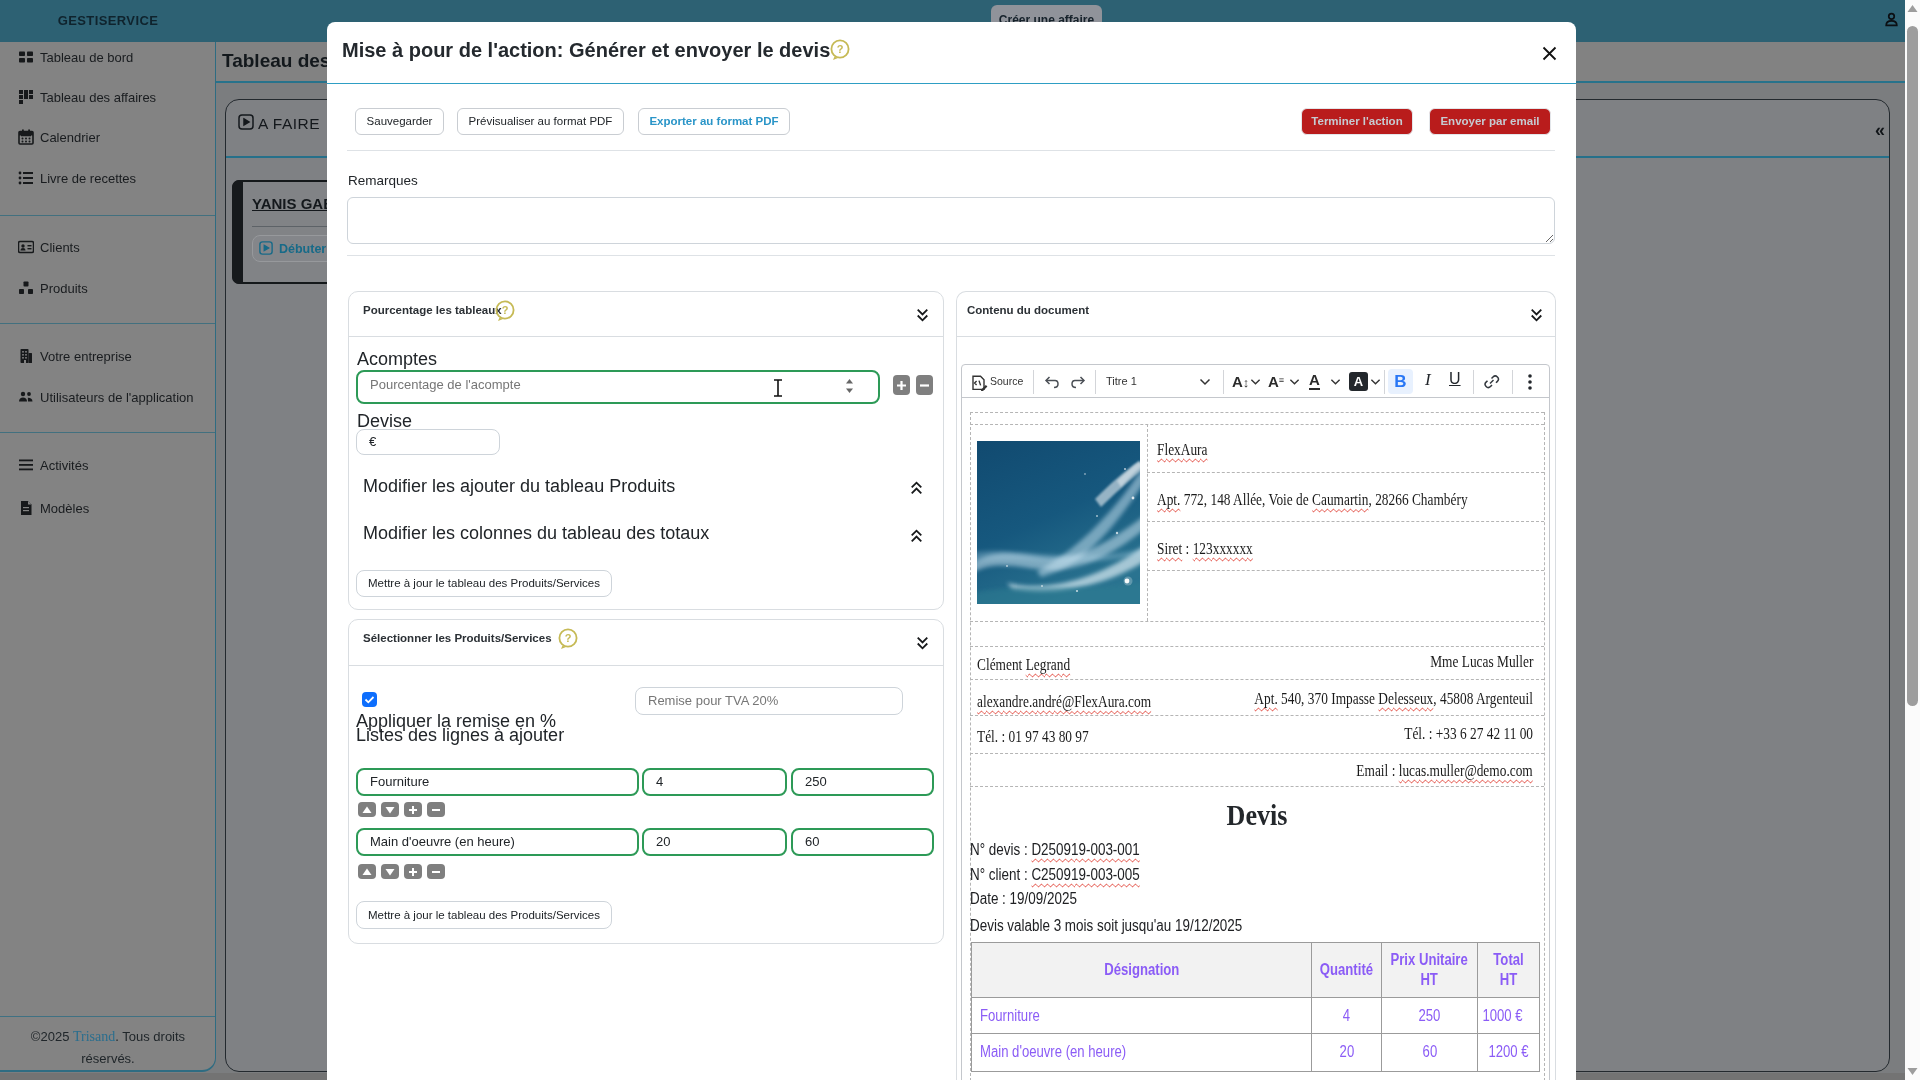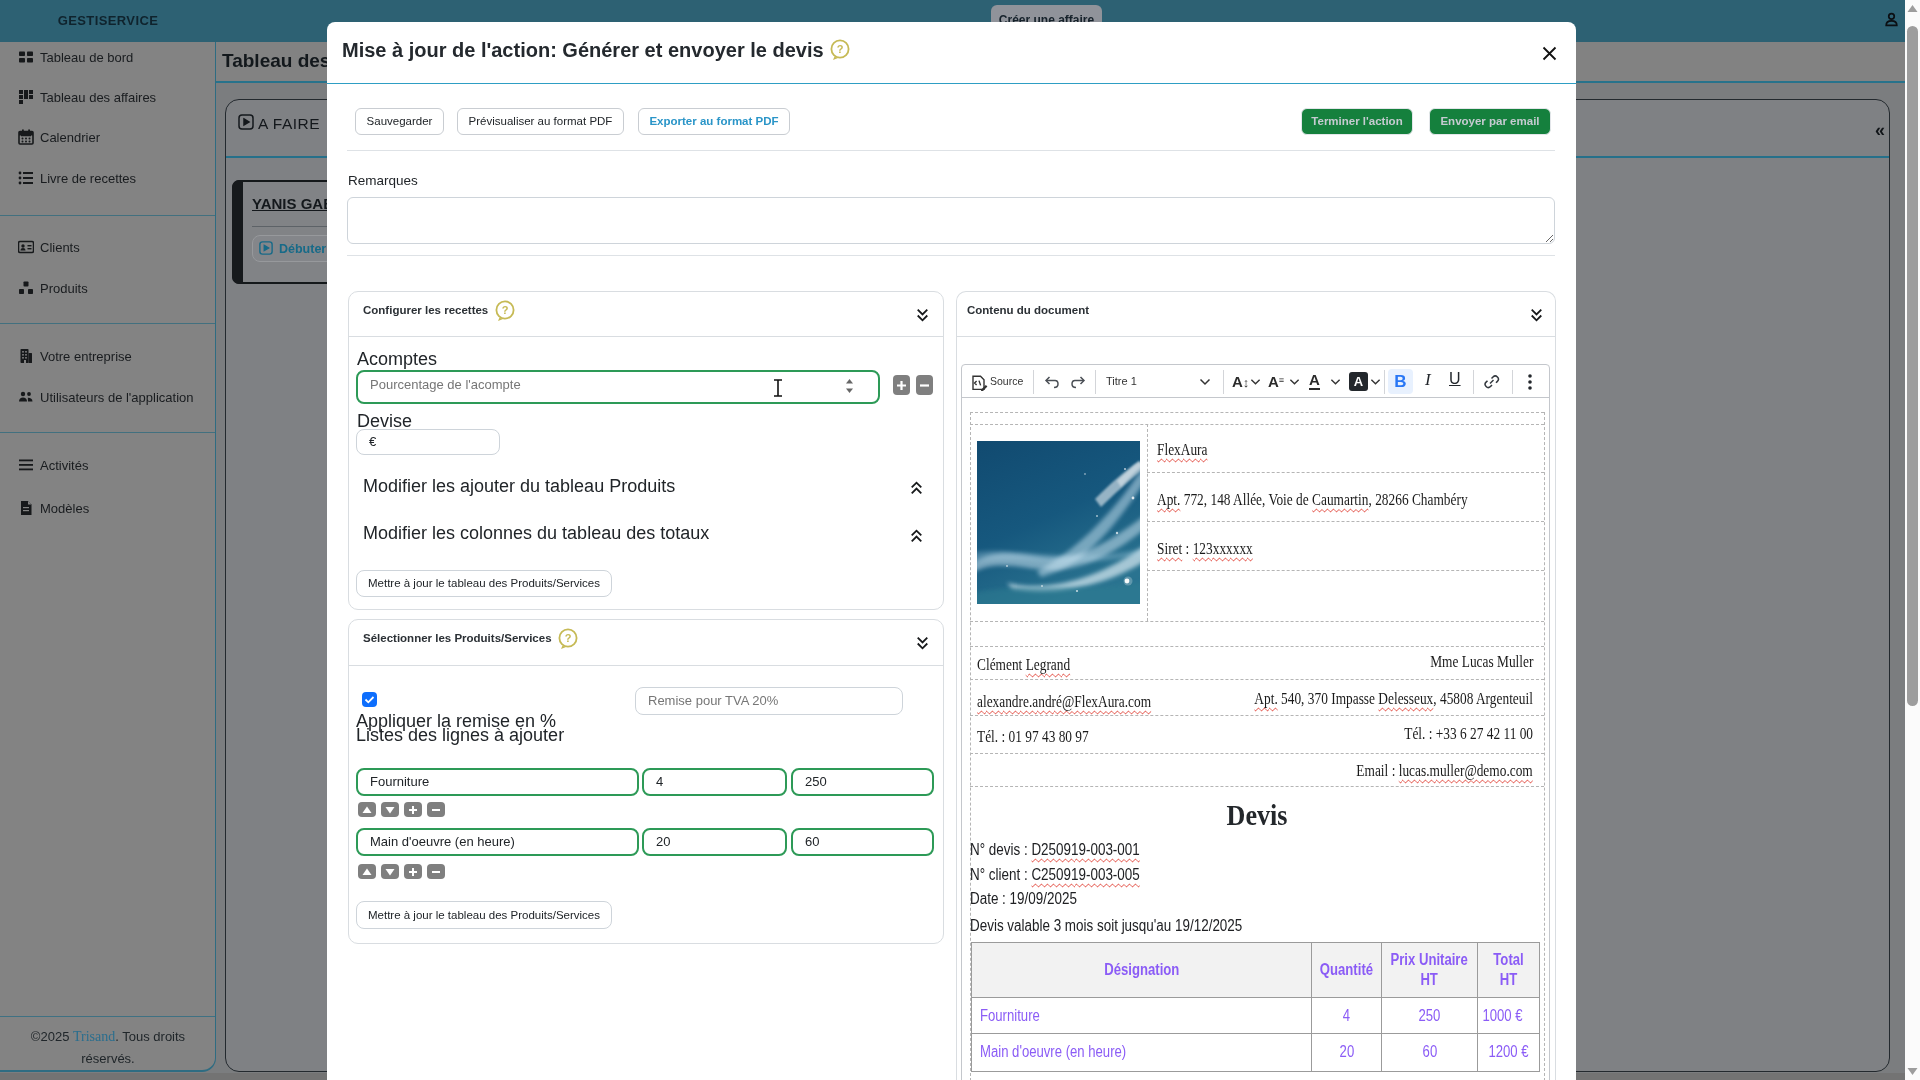--- a/index.html
+++ b/index.html
@@ -35,21 +35,21 @@
   
   #sbar { left:1905px; top:0; width:15px; height:1080px; background:#fbfbfb; }
   #sthumb { left:1907px; top:26px; width:11px; height:680px; background:#9d9d9d; border-radius:5.5px; }
 
   
   #modal { left:327px; top:22px; width:1249px; height:1058px; background:#fff; border-radius:8px 8px 0 0; }
   #mtitle { left:15px; top:17px; font-size:20px; font-weight:bold; color:#24292e; }
   #mhead-line { left:0; top:61px; width:1249px; height:1px; background:#2e9ec4; }
   .btn { position:absolute; height:27px; border:1px solid #c9cdd2; border-radius:6px; background:#fff; font-size:11.5px; color:#212529; text-align:center; white-space:nowrap; }
   .btn span { line-height:25px; }
-  .btn-dis { border:1px solid #e3e6ea; background:#15803d; color:#c6cbd1; font-weight:bold; }
+  .btn-dis { border:1px solid #e3e6ea; background:#b91c1c; color:#c6cbd1; font-weight:bold; }
   .btn-teal { color:#2a95c8; font-weight:bold; }
   #bdiv1 { left:20px; top:128px; width:1208px; height:1px; background:#dee2e6; }
   #lbl-rem { left:21px; top:151px; font-size:13.5px; color:#212529; }
   #ta { left:20px; top:175px; width:1208px; height:47px; border:1px solid #ced4da; border-radius:6px; background:#fff; }
   #bdiv2 { left:20px; top:233px; width:1208px; height:1px; background:#dee2e6; }
 
   .card { position:absolute; background:#fff; border:1px solid #d9dde1; border-radius:10px; }
   .cardhead { position:absolute; left:15px; top:13px; font-size:11.5px; font-weight:bold; color:#2b3035; }
   .carddiv { position:absolute; left:0; width:100%; height:1px; background:#d9dde1; }
   .help { position:absolute; width:20px; height:22px; }
@@ -194,21 +194,21 @@
     <path d="M3 1 h7 l3.5 3.5 V15 H3 Z"></path>
     <path d="M10 1 L10 4.5 L13.5 4.5" fill="#838383"></path>
     <rect x="5" y="7" width="6" height="1.2" fill="#838383"></rect>
     <rect x="5" y="10" width="6" height="1.2" fill="#838383"></rect>
   </svg>
 <div class="mi" style="top:501px;">Modèles</div>
 <div class="sdiv" style="top:1016px; border-top-color:#3f7183;"></div>
 <div id="sfoot" class="abs" style="top:1026px;">©2025 <span class="lnk">Trisand</span>. Tous droits<br>réservés.</div>
 
 <div id="modal" class="abs">
-  <div id="mtitle" class="abs">Mise à jour de l'action: Générer et envoyer le devis</div>
+  <div id="mtitle" class="abs">Mise à pour de l'action: Générer et envoyer le devis</div>
   <svg class="help" style="left:503px; top:17px;" viewBox="0 0 20 22" fill="none">
       <circle cx="10" cy="10" r="8.6" stroke="#c6ba55" stroke-width="1.8"></circle>
       <path d="M4.5 17.5 L3 21 L7.5 19.3" fill="#c6ba55"></path>
       <text x="10" y="14" text-anchor="middle" font-size="11" font-weight="bold" fill="#c6ba55">?</text>
     </svg>
   <div id="mhead-line" class="abs"></div>
   <svg class="abs" style="left:1215px; top:24px;" width="15" height="15" viewBox="0 0 15 15" stroke="#111" stroke-width="1.8">
       <path d="M1.5 1.5 L13.5 13.5 M13.5 1.5 L1.5 13.5"></path>
     </svg>
 
@@ -222,21 +222,21 @@
   <textarea id="ta" class="abs" style=""></textarea>
   <div id="bdiv2" class="abs"></div>
 
   <div class="card" style="left:21px; top:269px; width:596px; height:319px;"></div>
 
   <div class="card" style="left:21px; top:597px; width:596px; height:325px;"></div>
 
   <div class="card" style="left:629px; top:269px; width:600px; height:789px; border-radius:10px 10px 0 0; border-bottom:none;"></div>
 
   <div id="leftcard1" class="abs" style="left:21px; top:269px; width:596px; height:319px;">
-    <div class="cardhead">Configurer les recettes</div>
+    <div class="cardhead">Pourcentage les tableaux</div>
     <svg class="help" style="left:147px; top:9px;" viewBox="0 0 20 22" fill="none">
         <circle cx="10" cy="10" r="8.6" stroke="#c6ba55" stroke-width="1.8"></circle>
         <path d="M4.5 17.5 L3 21 L7.5 19.3" fill="#c6ba55"></path>
         <text x="10" y="14" text-anchor="middle" font-size="11" font-weight="bold" fill="#c6ba55">?</text>
       </svg>
     <svg class="dchev" style="left:566px; top:16px;" viewBox="0 0 16 16" fill="none" stroke="#17191b" stroke-width="1.7">
         <path d="M3.5 2.5 L8 7 L12.5 2.5"></path>
         <path d="M3.5 8 L8 12.5 L12.5 8"></path>
       </svg>
     <div class="carddiv" style="top:45px;"></div>

